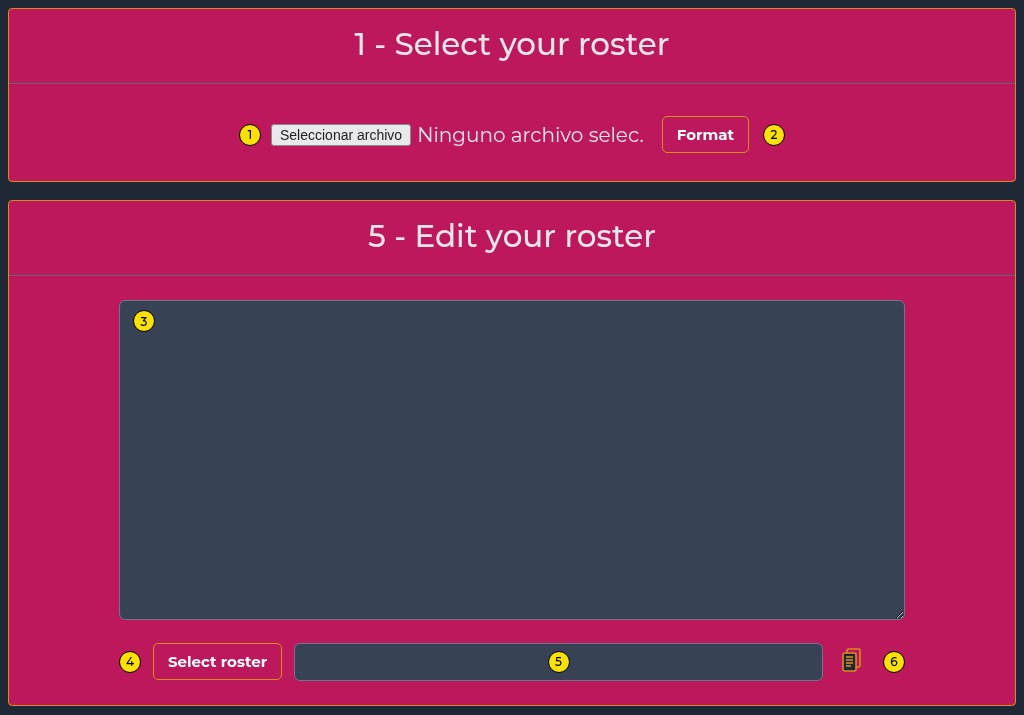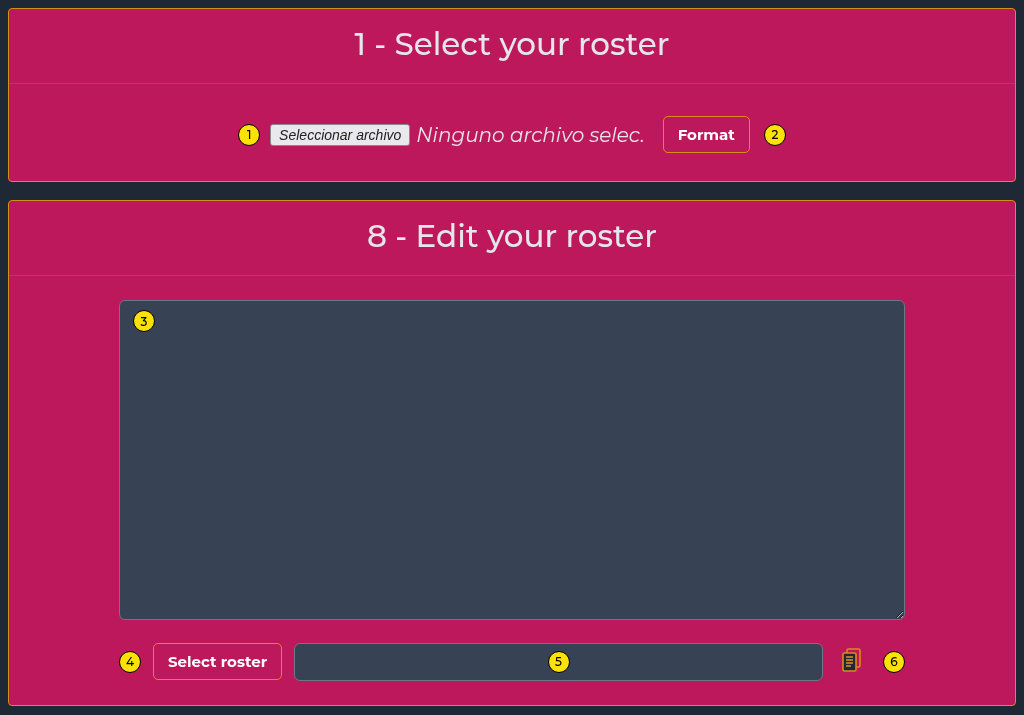--- a/index.html
+++ b/index.html
@@ -56,21 +56,20 @@
       justify-content: center;
       flex-shrink: 0;
       border: 1px solid #000;
     }
     .native-file {
       display: inline-flex;
       align-items: center;
       gap: 6px;
       font-size: 16px;
       color: #e4e6ea;
-      font-style: italic;
     }
     .file-btn {
       background: #e9e9ed;
       color: #222;
       border: 1px solid #8a8a8a;
       border-radius: 3px;
       padding: 2px 8px;
       font-size: 14px;
       font-family: Arial, sans-serif;
       cursor: default;
@@ -190,21 +189,21 @@
     </div>
     <div class="format-group">
       <button class="outline-btn">Format</button>
       <span class="badge">2</span>
     </div>
   </div>
 </div>
 
 <div class="panel">
   <div class="panel-header">
-    <h2 class="panel-title">8 - Edit your roster</h2>
+    <h2 class="panel-title">5 - Edit your roster</h2>
   </div>
   <div class="step2-body">
     <div class="textarea-wrap">
       <span class="badge textarea-badge">3</span>
       <textarea class="roster-textarea" style=""></textarea>
     </div>
     <div class="footer-row">
       <div class="upload-group">
         <span class="badge">4</span>
         <button class="outline-btn">Select roster</button>

